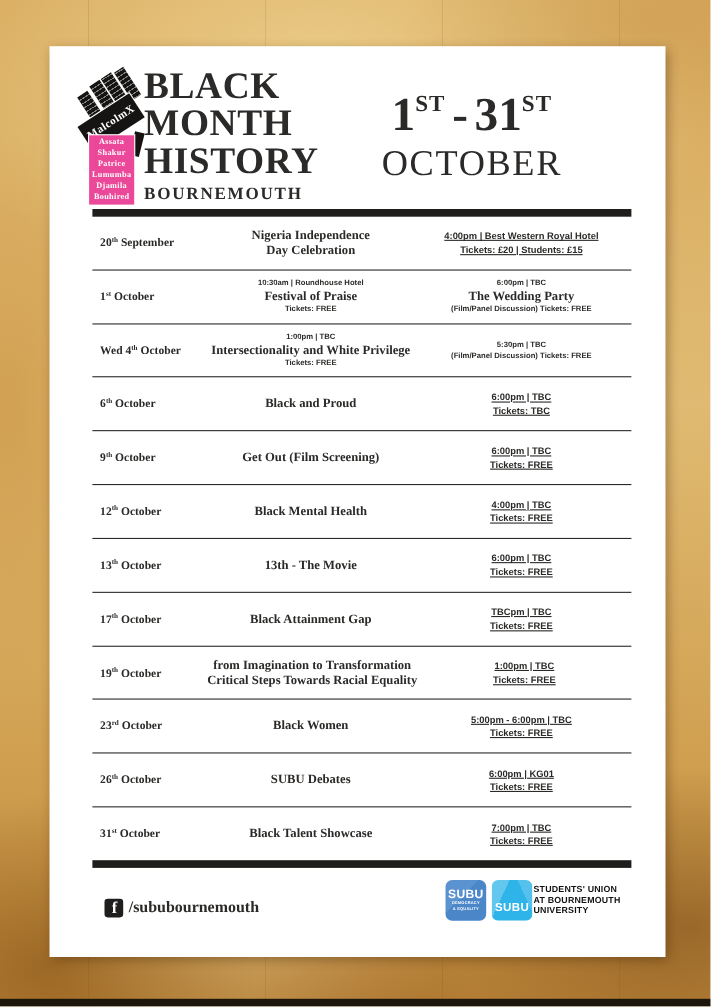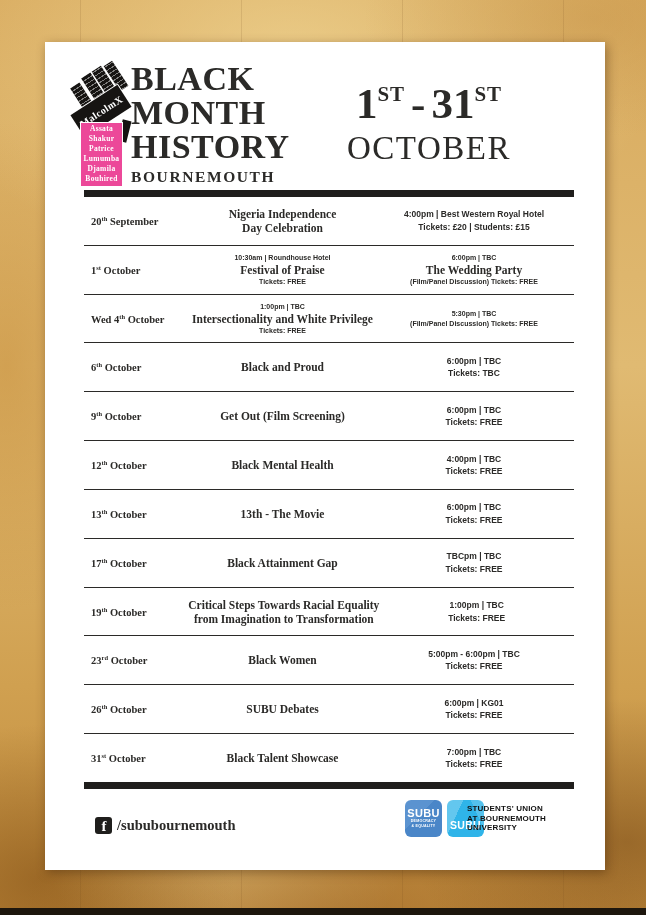--- a/index.html
+++ b/index.html
@@ -72,42 +72,42 @@
   .bar.bottom{top:740px;}
   .rows{position:absolute;left:39px;top:155px;width:490px;height:585px;display:flex;flex-direction:column;}
   .row{flex:1;display:flex;align-items:center;border-bottom:1px solid #2b2a28;}
   .row:last-child{border-bottom:none;}
   .c-date{width:100px;padding-left:7px;font:700 10.5px "Liberation Serif",serif;white-space:nowrap;}
   .c-date sup{font-size:6.5px;vertical-align:4px;}
   .c-mid{flex:1;display:flex;flex-direction:column;justify-content:center;text-align:center;white-space:nowrap;}
   .c-right{width:200px;display:flex;flex-direction:column;justify-content:center;text-align:center;white-space:nowrap;}
   .t-sm{font:700 7px "Liberation Sans",sans-serif;line-height:9.5px;color:#2b2a28;}
   .t-title{font:700 11.5px "Liberation Serif",serif;line-height:14px;color:#2b2a28;}
-  .t-line2{font:700 8.5px "Liberation Sans",sans-serif;line-height:12.5px;color:#2b2a28;}
+  .t-line2{font:700 8.5px "Liberation Sans",sans-serif;line-height:12.5px;color:#2b2a28;text-decoration:underline;}
 
   
   .ftr{position:absolute;left:0;top:747px;width:560px;height:81px;}
   .fb{position:absolute;left:50px;top:28px;display:flex;align-items:center;}
   .fb-icon{width:17px;height:17px;background:#1f1e1c;border-radius:3px;display:inline-flex;
     align-items:flex-end;justify-content:center;overflow:hidden;}
   .fb-f{color:#fff;font:700 15px "Liberation Serif",serif;line-height:15px;margin-right:-1px;}
   .fb-handle{font:700 14.5px "Liberation Serif",serif;margin-left:5px;color:#2b2a28;}
   .subu1{position:absolute;left:360px;top:11px;width:37px;height:37px;border-radius:6px;
     background:linear-gradient(135deg,#5b93d0 0 40%,#4a86c8 40%);display:flex;flex-direction:column;
     align-items:center;justify-content:center;}
   .s1-name{color:#fff;font:800 11px "Liberation Sans",sans-serif;letter-spacing:.3px;line-height:11px;}
   .s1-sm{color:#fff;font:800 3.6px "Liberation Sans",sans-serif;line-height:4.6px;letter-spacing:.2px;}
   .subu2{position:absolute;left:402px;top:11px;width:37px;height:37px;border-radius:6px;
     background:
       linear-gradient(115deg, rgba(255,255,255,.25) 0 30%, transparent 30%),
       linear-gradient(245deg, rgba(255,255,255,.18) 0 25%, transparent 25%),
       #2fb4e9;
     display:flex;align-items:flex-end;justify-content:center;}
   .s2-name{color:#fff;font:800 10.5px "Liberation Sans",sans-serif;letter-spacing:.3px;margin-bottom:6px;}
-  .union{position:absolute;left:422px;top:15px;}
+  .union{position:absolute;left:440px;top:15px;}
   .u-line{font:800 8px "Liberation Sans",sans-serif;line-height:9.5px;letter-spacing:.2px;color:#111;}
 </style>
 </head>
 <body>
 
 <div class="stage">
   <div class="bottom-strip"></div>
 
   <div class="poster">
 
@@ -241,22 +241,22 @@
         </div>
         <div class="c-right">
           <div class="t-line2">TBCpm | TBC</div>
           <div class="t-line2">Tickets: FREE</div>
         </div>
       </div>
 
       <div class="row">
         <div class="c-date"><span>19</span><sup>th</sup><span> October</span></div>
         <div class="c-mid">
+          <div class="t-title">from Imagination to Transformation</div>
           <div class="t-title">Critical Steps Towards Racial Equality</div>
-          <div class="t-title">from Imagination to Transformation</div>
         </div>
         <div class="c-right">
           <div class="t-line2">1:00pm | TBC</div>
           <div class="t-line2">Tickets: FREE</div>
         </div>
       </div>
 
       <div class="row">
         <div class="c-date"><span>23</span><sup>rd</sup><span> October</span></div>
         <div class="c-mid">

